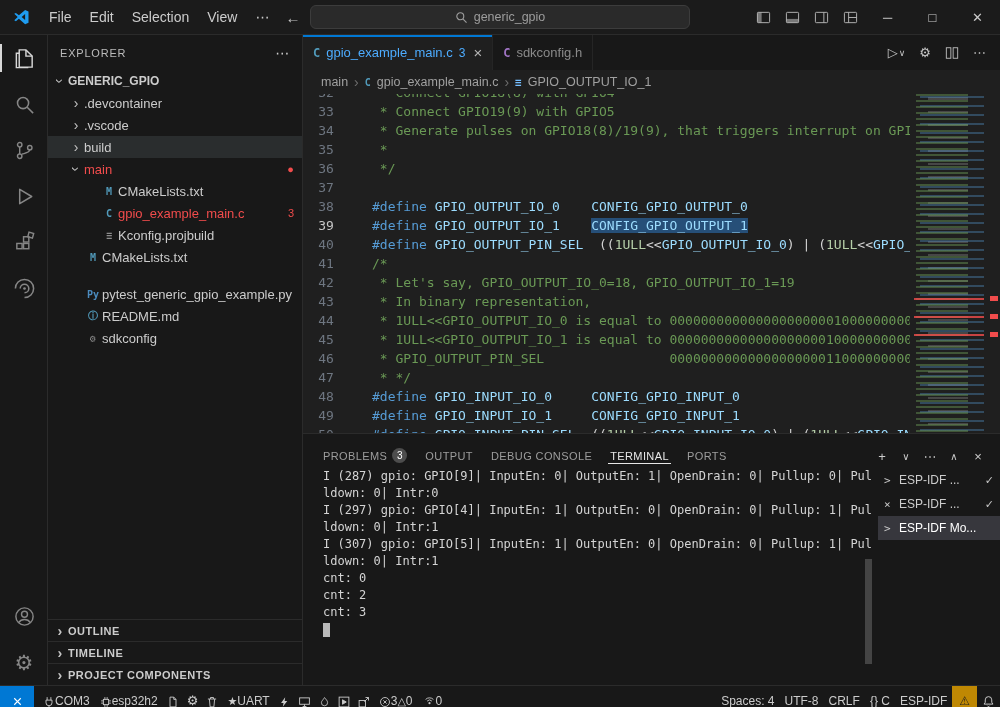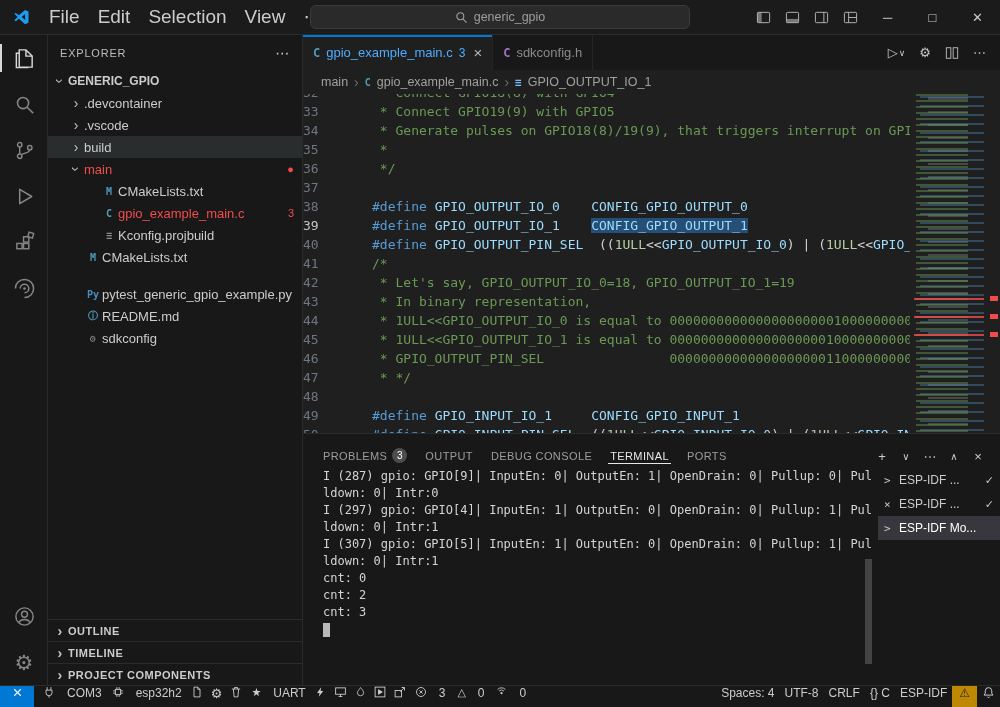--- a/index.html
+++ b/index.html
@@ -5,21 +5,21 @@
   *{margin:0;padding:0;box-sizing:border-box}
   html,body{width:1000px;height:707px;overflow:hidden;background:#1f1f1f;
     font-family:"Liberation Sans",sans-serif;color:#ccc;font-size:13px}
   .app{width:1000px;height:707px;display:flex;flex-direction:column;user-select:none}
   svg{display:block}
 
   
   .titlebar{height:35px;background:#1b1b1b;border-bottom:1px solid #2b2b2b;
     display:flex;align-items:center;position:relative;flex:none}
   .logo{margin:0 10px 0 12px}
-  .menu-item{padding:0 9px;height:22px;line-height:22px;border-radius:4px;color:#cccccc;font-size:19px;cursor:pointer}
+  .menu-item{padding:0 9px;height:22px;line-height:22px;border-radius:4px;color:#cccccc;font-size:14px;cursor:pointer}
   .nav-arrow{font-size:15px;margin:0 7px;cursor:pointer}
   .nav-back{color:#c5c5c5}.nav-fwd{color:#7a7a7a}
   .cmd-center{position:absolute;left:50%;top:5px;transform:translateX(-50%);
     width:380px;height:24px;background:#2a2a2a;border:1px solid #3c3c3c;border-radius:6px;
     display:flex;align-items:center;justify-content:center;gap:6px;color:#9d9d9d;font-size:12.5px;cursor:pointer}
   .tb-right{margin-left:auto;display:flex;align-items:center;height:100%}
   .layout-ico{width:29px;height:100%;display:flex;align-items:center;justify-content:center;color:#b7b7b7;cursor:pointer}
   .win-btn{width:45px;height:100%;display:flex;align-items:center;justify-content:center;color:#cccccc;font-size:13px;cursor:pointer}
 
   
@@ -65,21 +65,21 @@
 
   .breadcrumbs{height:24px;display:flex;align-items:center;gap:6px;padding-left:18px;font-size:12.5px;color:#a0a0a0;flex:none;background:#1f1f1f}
   .bc-sep{color:#6e6e6e;font-size:14px}
   .bc-ico{font-family:"DejaVu Sans Mono",monospace;font-weight:bold;font-size:10px}
 
   .code-wrap{flex:1;position:relative;background:#1f1f1f;min-height:0;overflow:hidden}
   .code{position:absolute;left:0;top:0;right:90px;bottom:0;overflow:hidden;
     font-family:"DejaVu Sans Mono",monospace;font-size:13px;cursor:text}
   .cline{height:19px;line-height:19px;display:flex;white-space:pre}
   .cline.clip-top{margin-top:-11px}
-  .gut{width:46px;text-align:left;color:#6e7681;flex:none}
+  .gut{width:46px;text-align:center;color:#6e7681;flex:none}
   .gut.cur{color:#c6c6c6}
   .ctext{margin-left:23px;overflow:hidden;flex:1}
   .tk-c{color:#6a9955}.tk-k{color:#569cd6}.tk-m{color:#9cdcfe}.tk-p{color:#d4d4d4}.tk-n2{color:#b5cea8}
   .tk-sel{color:#9cdcfe;background:#264f78}
 
   .minimap{position:absolute;top:0;right:12px;width:78px;bottom:0;background:#1f1f1f;cursor:pointer;
     background-image:
       repeating-linear-gradient(180deg,rgba(106,153,85,.45) 0 2px,transparent 2px 6px),
       repeating-linear-gradient(180deg,rgba(86,156,214,.35) 0 2px,transparent 2px 9px),
       repeating-linear-gradient(180deg,rgba(212,212,212,.22) 0 2px,transparent 2px 13px);
@@ -108,21 +108,21 @@
   .term-list{position:absolute;right:0;top:4px;width:122px}
   .term-row{height:24px;display:flex;align-items:center;padding:0 6px;font-size:12px;color:#cccccc;cursor:pointer;white-space:nowrap}
   .term-row.sel{background:#37373d;color:#ffffff}
   .term-ico{width:15px;flex:none;font-family:"DejaVu Sans Mono",monospace;font-size:11px;color:#cccccc}
   .term-label{overflow:hidden;text-overflow:ellipsis;flex:1}
   .term-check{margin-left:4px;color:#c5c5c5;font-size:11px}
 
   
   .statusbar{height:22px;background:#181818;border-top:1px solid #2b2b2b;display:flex;align-items:center;
     font-size:12px;color:#cccccc;flex:none}
-  .sb-item{display:flex;align-items:flex-start;gap:12px;padding:0 5px;height:22px;cursor:pointer;white-space:nowrap}
+  .sb-item{display:flex;align-items:flex-end;gap:0;padding:0 5px;height:22px;cursor:pointer;white-space:nowrap}
   .sb-remote{background:#0078d4;color:#fff;width:34px;justify-content:center;padding:0;margin-right:4px}
   .sb-ico-only{padding:0 4px}
   .sb-right{margin-left:auto;display:flex;align-items:center}
   .sb-warnbox{background:#bf8803;color:#1f1f1f;padding:0 7px}
   .star{font-size:11px}
 </style>
 </head>
 <body>
 
 <div class="app">
@@ -363,21 +363,21 @@
             <div class="cline"><span class="gut">38</span><span class="ctext"><span class="tk-k">#define</span><span class="tk-p"> </span><span class="tk-m">GPIO_OUTPUT_IO_0</span><span class="tk-p">    </span><span class="tk-m">CONFIG_GPIO_OUTPUT_0</span></span></div>
             <div class="cline"><span class="gut cur">39</span><span class="ctext"><span class="tk-k">#define</span><span class="tk-p"> </span><span class="tk-m">GPIO_OUTPUT_IO_1</span><span class="tk-p">    </span><span class="tk-sel">CONFIG_GPIO_OUTPUT_1</span></span></div>
             <div class="cline"><span class="gut">40</span><span class="ctext"><span class="tk-k">#define</span><span class="tk-p"> </span><span class="tk-m">GPIO_OUTPUT_PIN_SEL</span><span class="tk-p">  ((</span><span class="tk-n2">1ULL</span><span class="tk-p">&lt;&lt;</span><span class="tk-m">GPIO_OUTPUT_IO_0</span><span class="tk-p">) | (</span><span class="tk-n2">1ULL</span><span class="tk-p">&lt;&lt;</span><span class="tk-m">GPIO_OUTPUT_IO_1</span></span></div>
             <div class="cline"><span class="gut">41</span><span class="ctext"><span class="tk-c">/*</span></span></div>
             <div class="cline"><span class="gut">42</span><span class="ctext"><span class="tk-c"> * Let's say, GPIO_OUTPUT_IO_0=18, GPIO_OUTPUT_IO_1=19</span></span></div>
             <div class="cline"><span class="gut">43</span><span class="ctext"><span class="tk-c"> * In binary representation,</span></span></div>
             <div class="cline"><span class="gut">44</span><span class="ctext"><span class="tk-c"> * 1ULL&lt;&lt;GPIO_OUTPUT_IO_0 is equal to 0000000000000000000001000000000000000000 in binary.</span></span></div>
             <div class="cline"><span class="gut">45</span><span class="ctext"><span class="tk-c"> * 1ULL&lt;&lt;GPIO_OUTPUT_IO_1 is equal to 0000000000000000000010000000000000000000 in binary.</span></span></div>
             <div class="cline"><span class="gut">46</span><span class="ctext"><span class="tk-c"> * GPIO_OUTPUT_PIN_SEL                0000000000000000000011000000000000000000</span></span></div>
             <div class="cline"><span class="gut">47</span><span class="ctext"><span class="tk-c"> * */</span></span></div>
-            <div class="cline"><span class="gut">48</span></div>
+            <div class="cline"><span class="gut">48</span><span class="ctext"><span class="tk-k">#define</span><span class="tk-p"> </span><span class="tk-m">GPIO_INPUT_IO_0</span><span class="tk-p">     </span><span class="tk-m">CONFIG_GPIO_INPUT_0</span></span></div>
             <div class="cline"><span class="gut">49</span><span class="ctext"><span class="tk-k">#define</span><span class="tk-p"> </span><span class="tk-m">GPIO_INPUT_IO_1</span><span class="tk-p">     </span><span class="tk-m">CONFIG_GPIO_INPUT_1</span></span></div>
             <div class="cline"><span class="gut">50</span><span class="ctext"><span class="tk-k">#define</span><span class="tk-p"> </span><span class="tk-m">GPIO_INPUT_PIN_SEL</span><span class="tk-p">  ((</span><span class="tk-n2">1ULL</span><span class="tk-p">&lt;&lt;</span><span class="tk-m">GPIO_INPUT_IO_0</span><span class="tk-p">) | (</span><span class="tk-n2">1ULL</span><span class="tk-p">&lt;&lt;</span><span class="tk-m">GPIO_INPUT_IO_1</span></span></div>
           </div>
         <div class="minimap">
           <div class="mm-err" style="top:204px"></div>
           <div class="mm-err" style="top:222px"></div>
           <div class="mm-err" style="top:240px"></div>
         </div>
         <div class="ruler">
           <div class="rmark" style="top:202px"></div>

